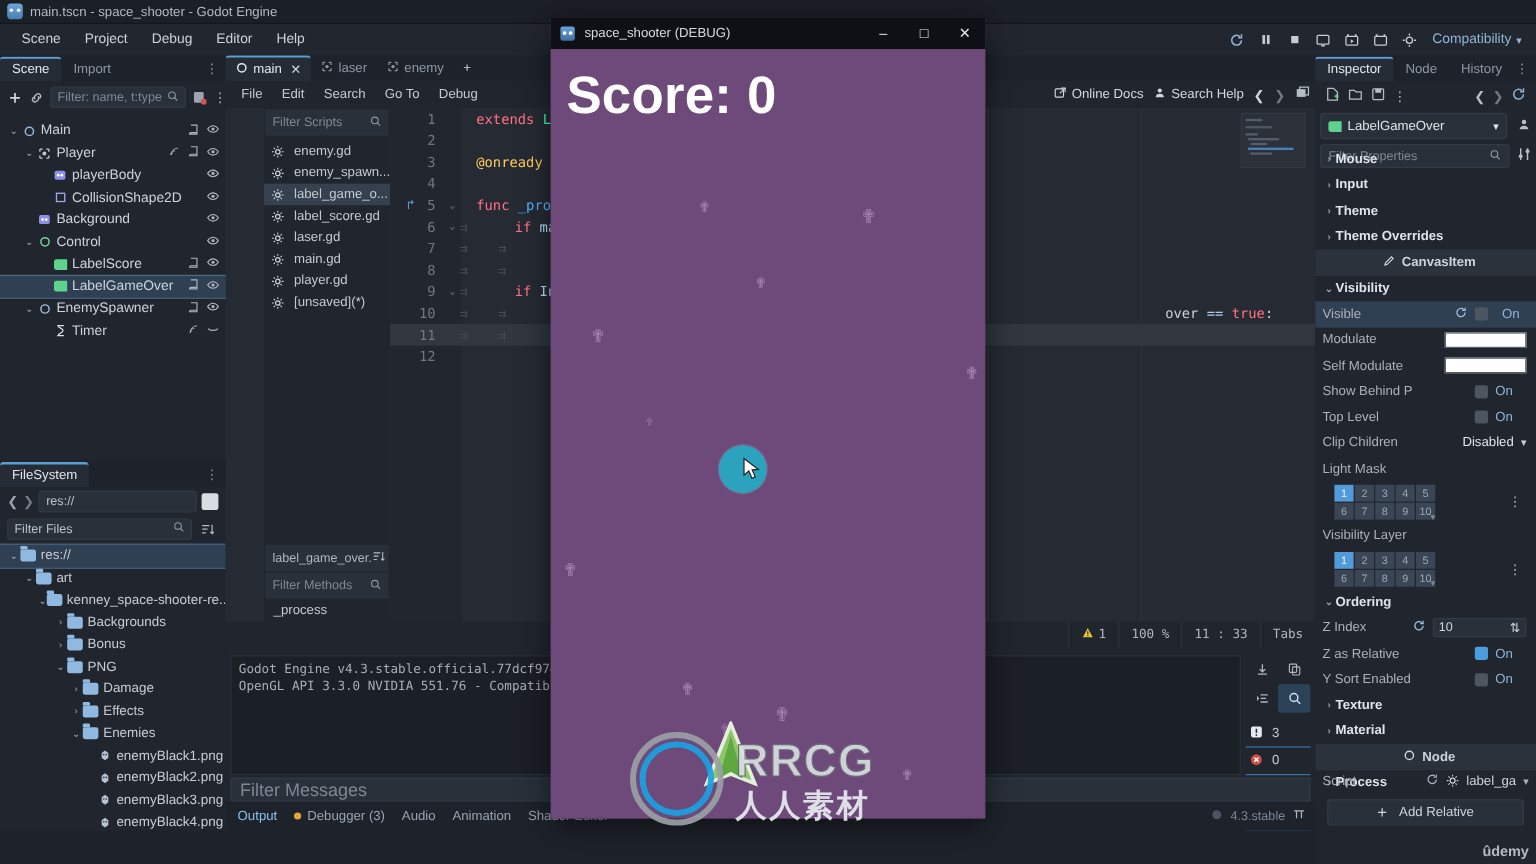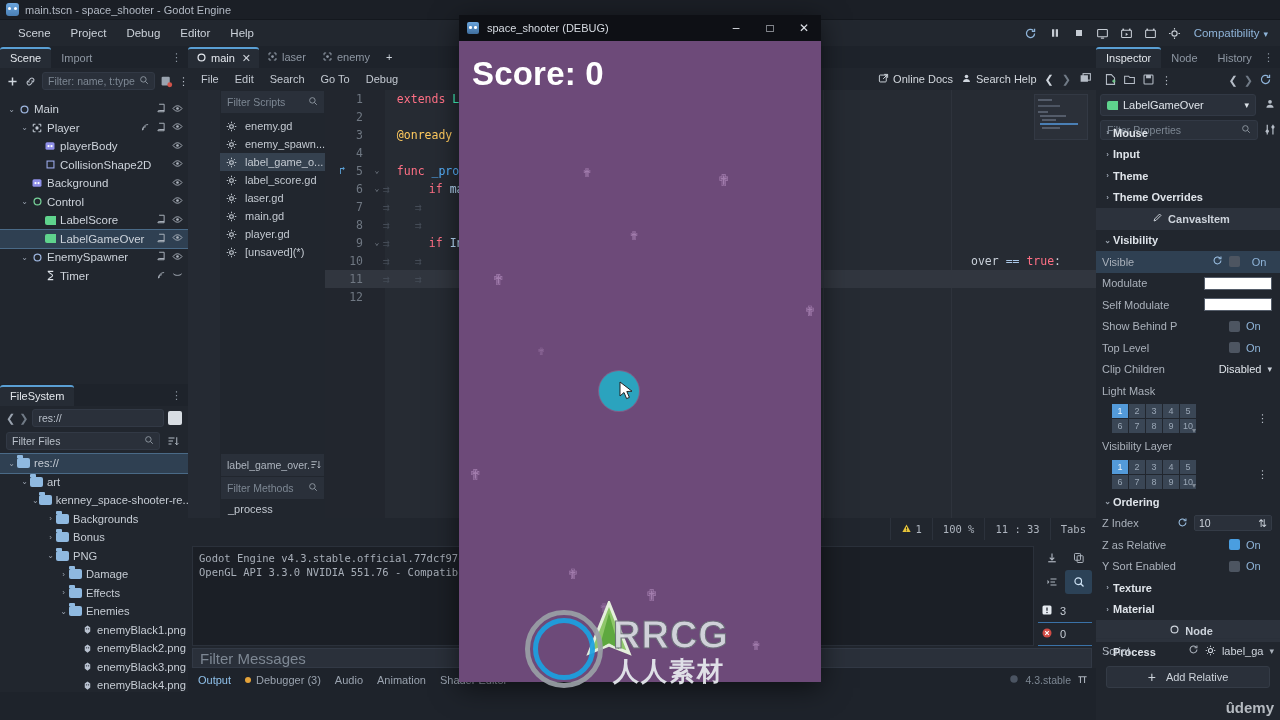--- a/index.html
+++ b/index.html
@@ -188,34 +188,34 @@
   
   .gamewin { position:absolute; left:459px; top:15px; width:362px; height:667px;
              background:#6d4a79; box-shadow:0 6px 26px rgba(0,0,0,0.55); }
   .gw-title { height:26px; background:#0e1015; display:flex; align-items:center; padding-left:8px; gap:8px; }
   .gw-ico { width:12px;height:12px;border-radius:2px;background:linear-gradient(180deg,#6aa5dd,#3f6e9e); position:relative;}
   .gw-ico::before{content:"";position:absolute;left:2px;top:4px;width:2.5px;height:2.5px;border-radius:50%;background:#fff;box-shadow:5px 0 0 #fff;}
   .gw-title .t { font-size:11px; color:#d6dbe2; }
   .gw-ctrls { margin-left:auto; display:flex; }
   .gw-ctrls div { width:34px; height:26px; display:flex; align-items:center; justify-content:center; color:#dfe3e9; font-size:12px; }
   .gw-canvas { position:absolute; top:26px; left:0; right:0; bottom:0; background:#6d4a79; overflow:hidden; }
-  .score { position:absolute; left:13px; top:14px; font-size:33px; font-weight:600; color:#fff; letter-spacing:0.2px; }
+  .score { position:absolute; left:13px; top:14px; font-size:44px; font-weight:600; color:#fff; letter-spacing:0.2px; }
   .star { position:absolute; color:#cfa7d9; opacity:.55; font-size:12px; }
   .player-ball { position:absolute; width:40px; height:40px; border-radius:50%; background:#2ba3be; left:140px; top:330px; box-shadow:0 0 0 1px rgba(255,255,255,.12);}
   .ship { position:absolute; left:120px; top:560px; width:60px; height:70px; }
   .cursor { position:absolute; left:160px; top:340px; width:0; height:0; }
 
   
   .wm { position:absolute; left:525px; top:592px; width:230px; height:100px; opacity:.92; pointer-events:none; }
   .wm .ring { position:absolute; left:0; top:18px; width:78px; height:78px; border-radius:50%; border:5px solid #9aa0a6; }
   .wm .ring2 { position:absolute; left:8px; top:26px; width:62px; height:62px; border-radius:50%; border:5px solid #1ba1e2; }
   .wm .rtxt { position:absolute; left:88px; top:22px; font-size:38px; font-weight:bold; color:#d9dde2; letter-spacing:1px;
               -webkit-text-stroke:1px #6b7078; }
   .wm .cn { position:absolute; left:88px; top:62px; font-size:26px; font-weight:bold; color:#e9edf1; letter-spacing:2px; }
-  .udemy { position:absolute; right:6px; bottom:4px; font-size:15px; color:#cfd4da; opacity:.85; font-weight:600; }
+  .udemy { position:absolute; right:6px; bottom:4px; font-size:12px; color:#cfd4da; opacity:.85; font-weight:600; }
 </style>
 </head>
 <body>
 
 <div class="app">
 
   <div class="titlebar">
     <div class="godot-logo"></div>
     <div class="title">main.tscn - space_shooter - Godot Engine</div>
   </div>

